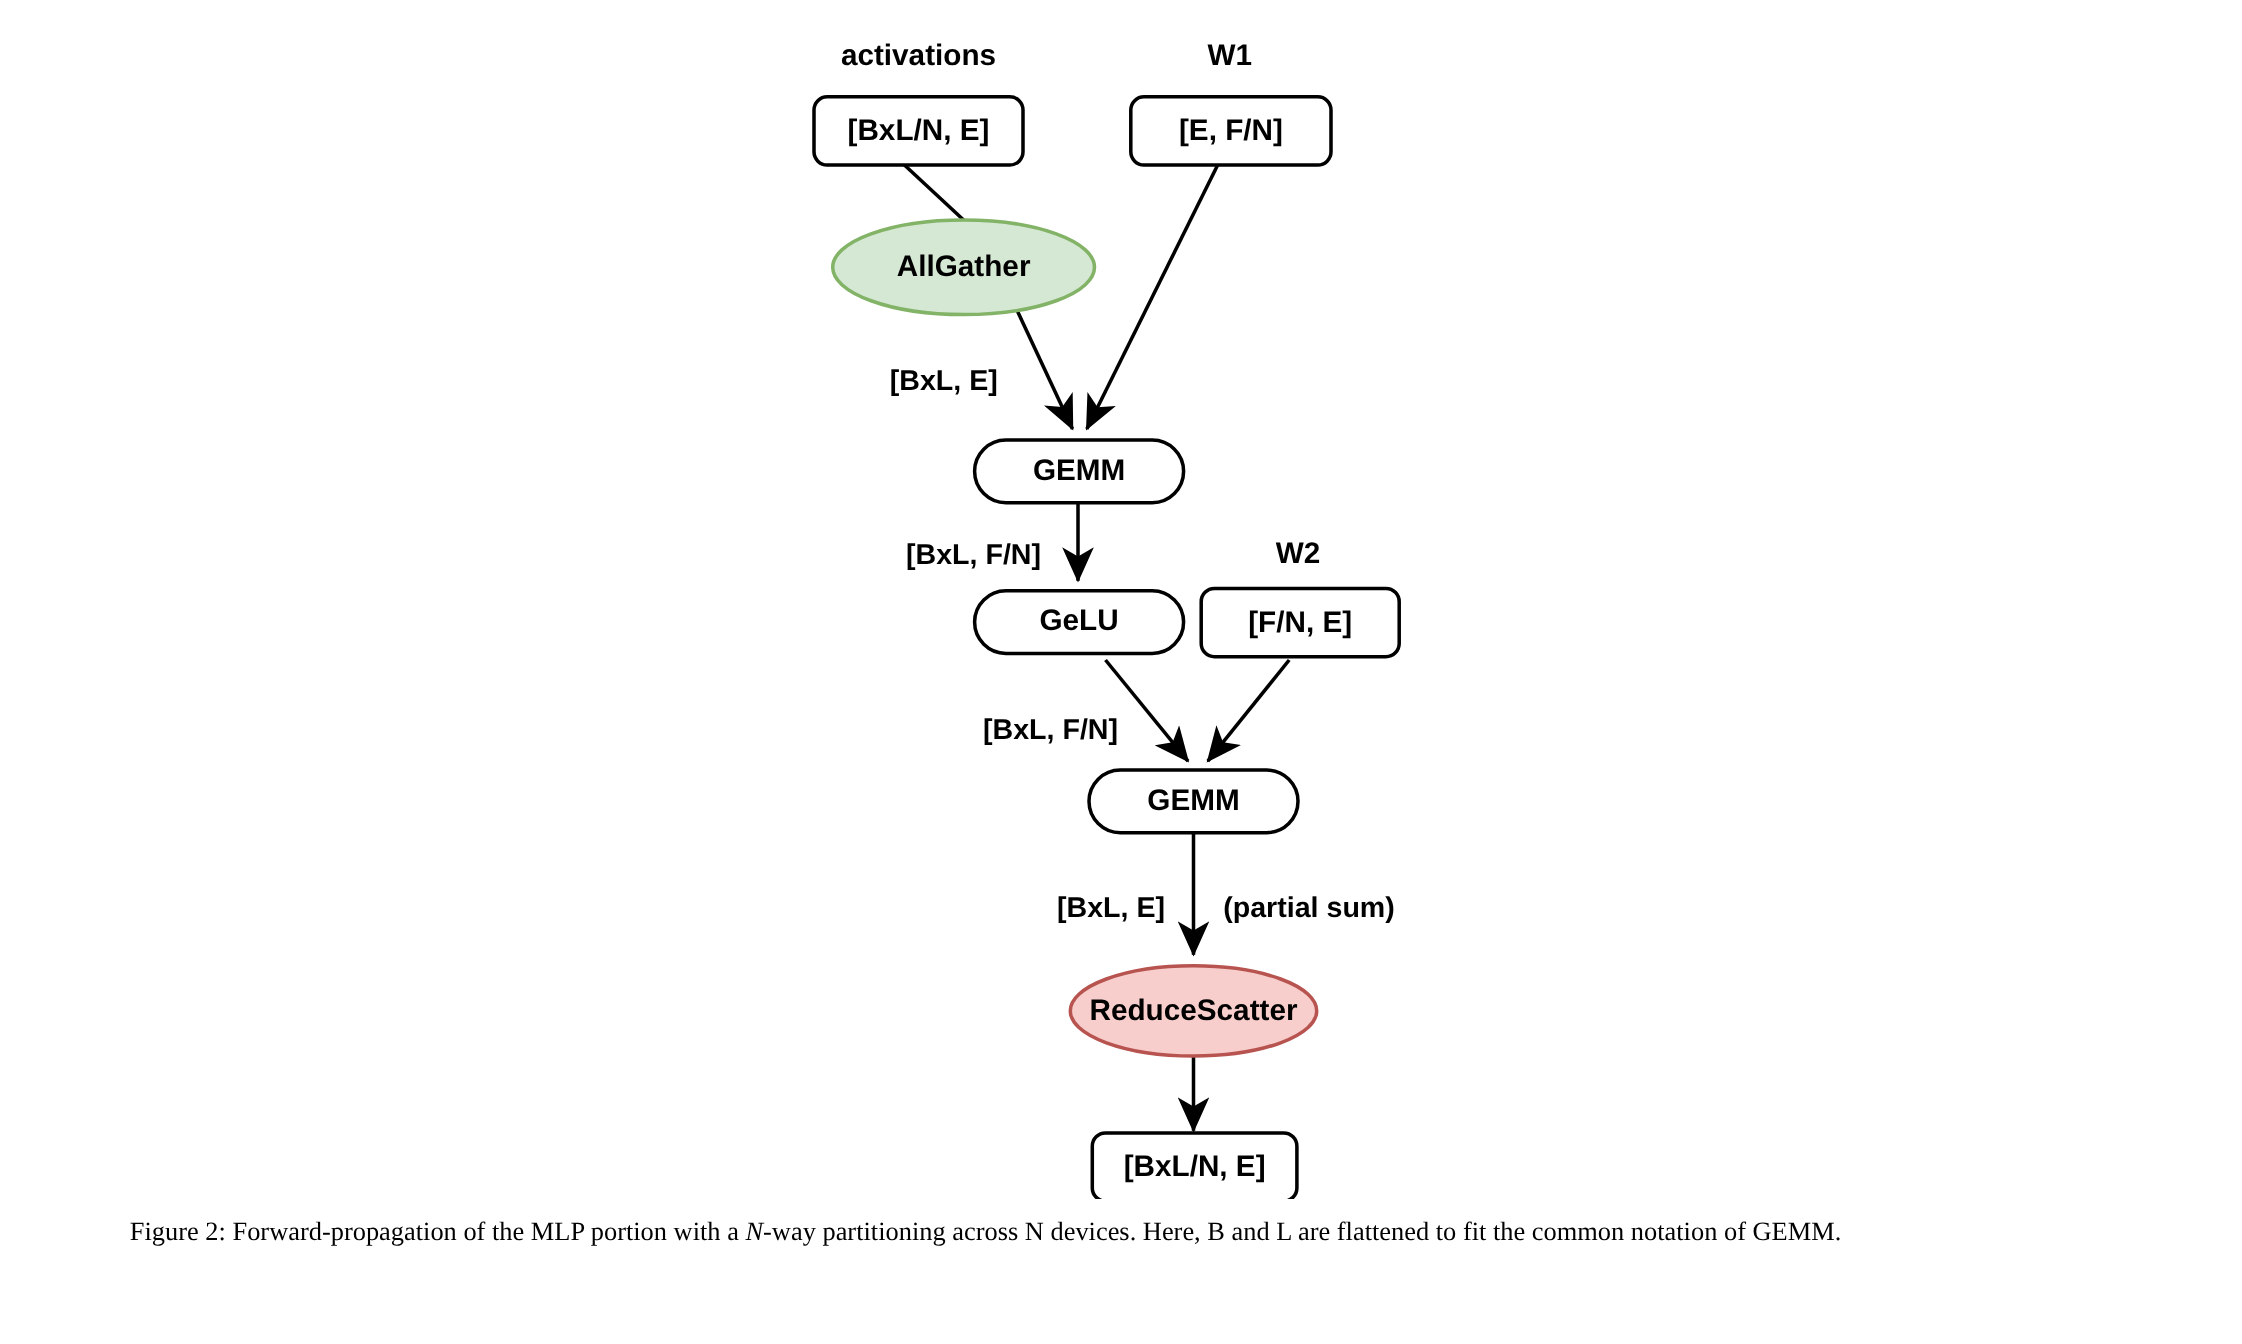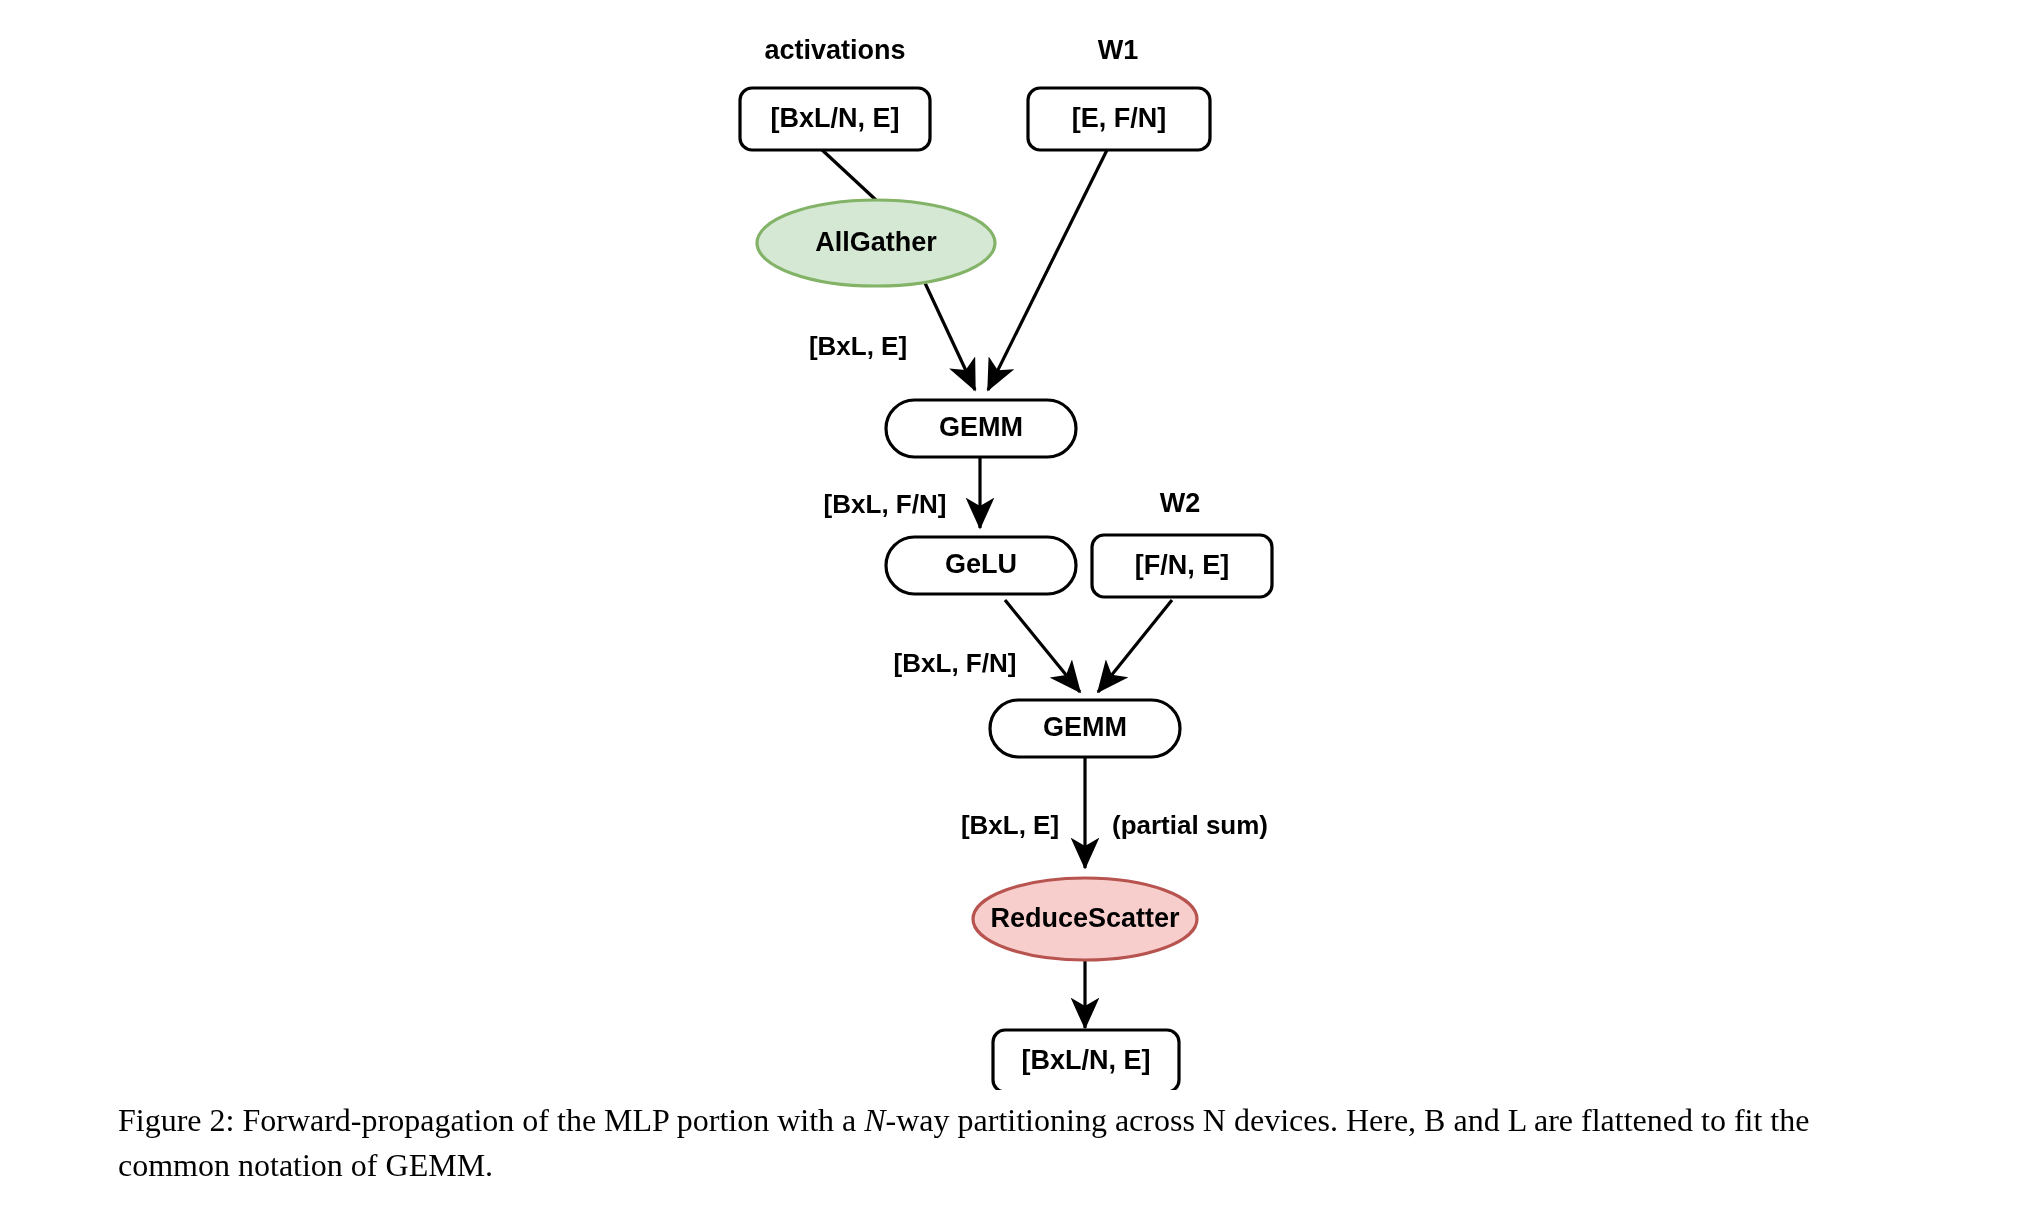--- a/index.html
+++ b/index.html
@@ -60,21 +60,21 @@
     stroke-width: 3.2;
     fill: none;
   }
 
   #caption {
     position: absolute;
     left: 118px;
     top: 1098px;
     width: 1810px;
     font-family: "Liberation Serif", serif;
-    font-size: 32px;
+    font-size: 24px;
     line-height: 45px;
     color: #000000;
     text-align: left;
   }
   #caption .ital { font-style: italic; }
 </style>
 </head>
 <body>
 
 <div id="figure-root">

